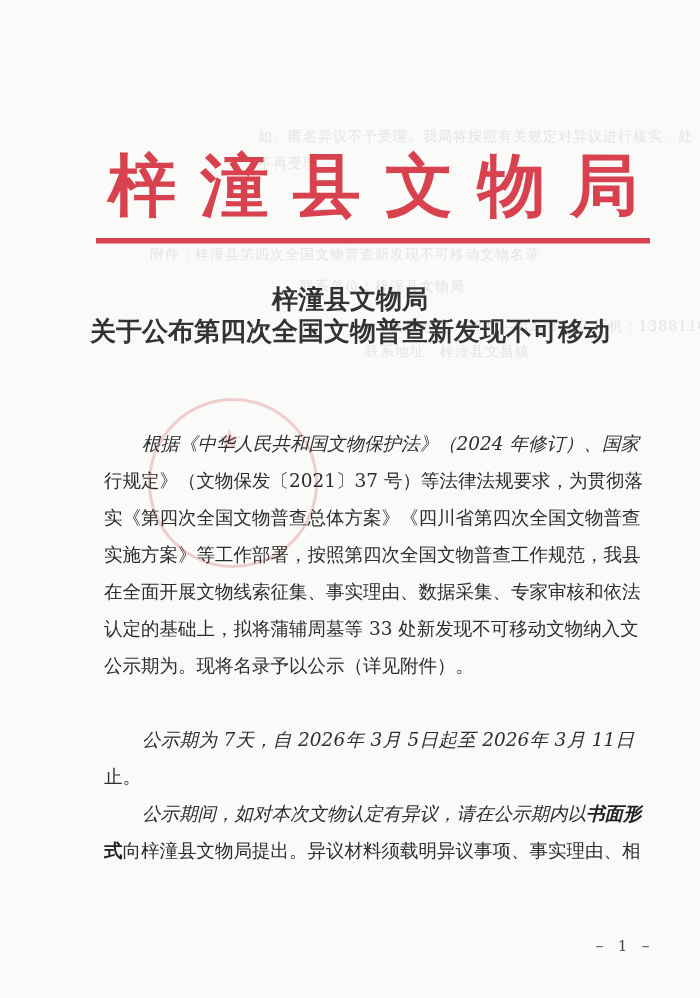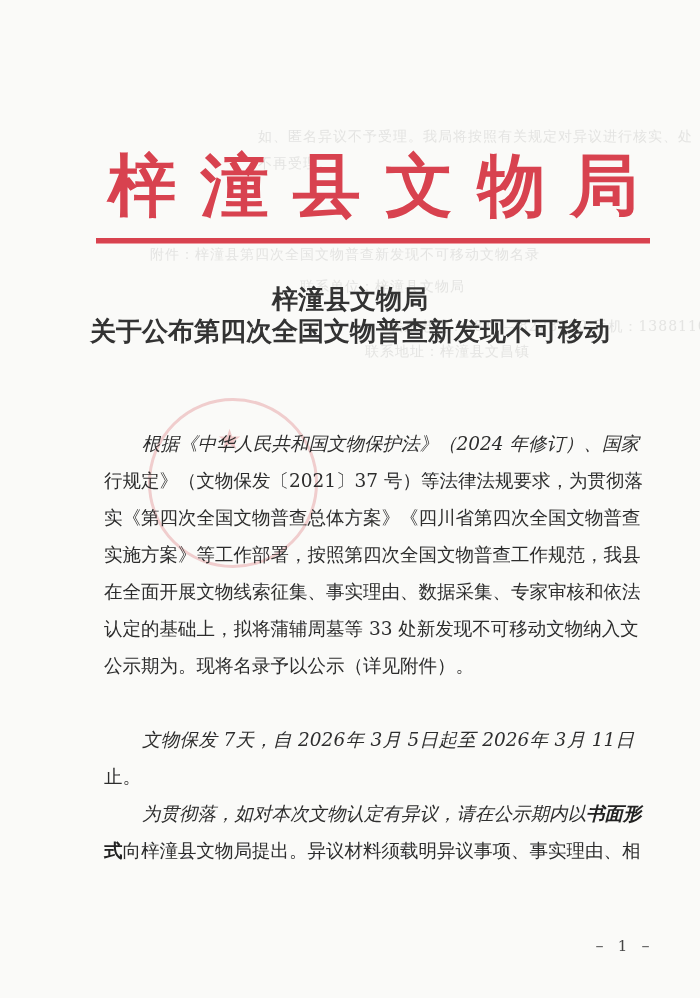--- a/index.html
+++ b/index.html
@@ -153,23 +153,23 @@
     <span class="body-line indent">根据《中华人民共和国文物保护法》（2024 年修订）、国家</span>
     <span class="body-line">行规定》（文物保发〔2021〕37 号）等法律法规要求，为贯彻落</span>
     <span class="body-line">实《第四次全国文物普查总体方案》《四川省第四次全国文物普查</span>
     <span class="body-line">实施方案》等工作部署，按照第四次全国文物普查工作规范，我县</span>
     <span class="body-line">在全面开展文物线索征集、事实理由、数据采集、专家审核和依法</span>
     <span class="body-line">认定的基础上，拟将蒲辅周墓等 33 处新发现不可移动文物纳入文</span>
     <span class="body-line last">公示期为。现将名录予以公示（详见附件）。</span>
   </div>
 
   <div class="body-text" style="top:721px;">
-    <span class="body-line indent">文物保发 7天，自 2026年 3月 5日起至 2026年 3月 11日</span>
+    <span class="body-line indent">公示期为 7天，自 2026年 3月 5日起至 2026年 3月 11日</span>
     <span class="body-line last">止。</span>
   </div>
 
   <div class="body-text" style="top:795px;">
-    <span class="body-line indent"><span>为贯彻落，如对本次文物认定有异议，请在公示期内以</span><span class="bold">书面形</span></span>
+    <span class="body-line indent"><span>公示期间，如对本次文物认定有异议，请在公示期内以</span><span class="bold">书面形</span></span>
     <span class="body-line"><span class="bold">式</span><span>向梓潼县文物局提出。异议材料须载明异议事项、事实理由、相</span></span>
   </div>
 
   <div class="page-number">－ 1 －</div>
 </div>
 
 </body></html>

